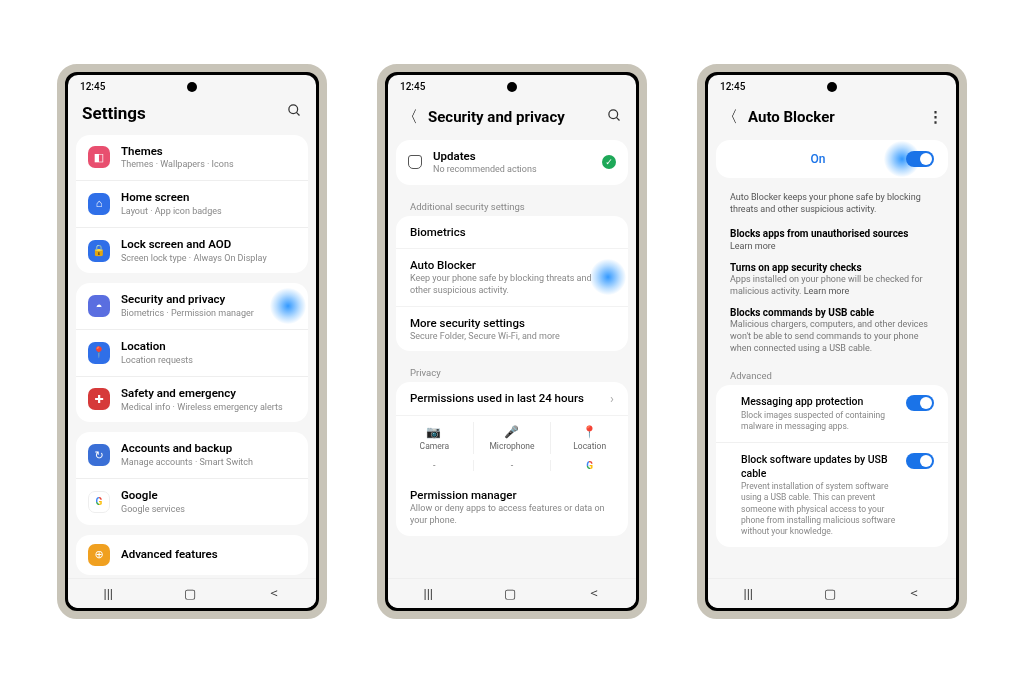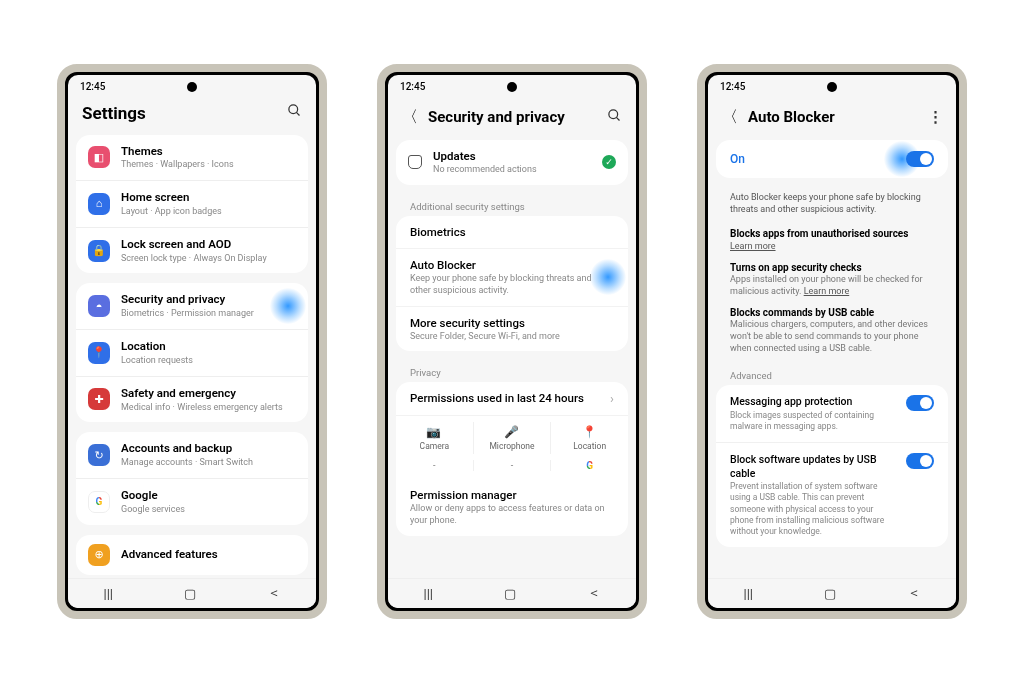--- a/index.html
+++ b/index.html
@@ -186,45 +186,45 @@
   }
   .on-row {
     background: #fff;
     border-radius: 14px;
     margin: 0 0 10px;
     padding: 11px 14px;
     display: flex;
     align-items: center;
     position: relative;
   }
-  .on-label { font-size: 12px; color: #1a73e8; font-weight: 500; flex: 1; }
+  .on-label { font-size: 12px; color: #1a73e8; font-weight: 500; flex: 1; text-align: center; }
   .desc {
     padding: 0 14px 12px;
     font-size: 9px;
     color: #555;
     line-height: 1.4;
     margin-top: 13px;
   }
   .feat {
     padding: 0 14px 10px;
   }
   .feat-title { font-size: 10px; font-weight: 700; color: #000; }
   .feat-sub { font-size: 9px; color: #777; line-height: 1.35; }
-  .learn { text-decoration: underline; color: #555; font-size: 9px; cursor: pointer; }
+  .learn { color: #555; font-size: 9px; cursor: pointer; }
   .adv-row {
     background: #fff;
     padding: 10px 14px;
     display: flex;
     gap: 10px;
     align-items: flex-start;
     border-top: 1px solid #f0f0f0;
   }
   .adv-row:first-of-type { border-top: none; border-radius: 14px 14px 0 0; }
   .adv-row:last-of-type { border-radius: 0 0 14px 14px; }
-  .adv-text { flex: 1; }
+  .adv-text { flex: 1; margin-left: 11px; }
   .adv-title { font-size: 10.5px; font-weight: 500; color: #000; line-height: 1.3; }
   .adv-sub { font-size: 8.5px; color: #888; line-height: 1.3; margin-top: 1px; }
   .navbar {
     height: 30px;
     display: flex;
     justify-content: space-around;
     align-items: center;
     color: #333;
     font-size: 13px;
     border-top: 1px solid rgba(0,0,0,0.03);

